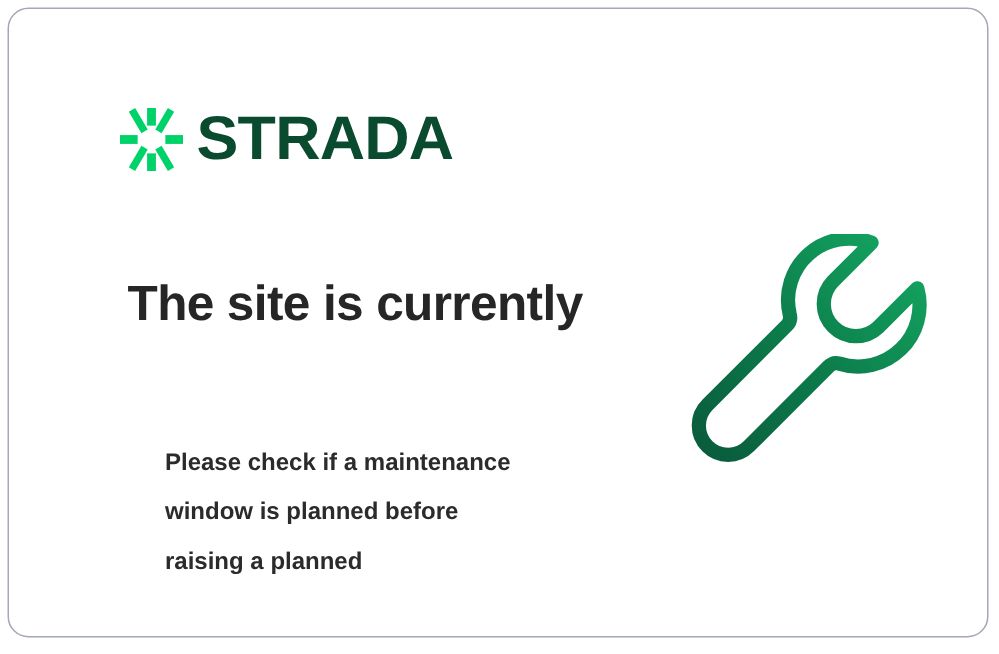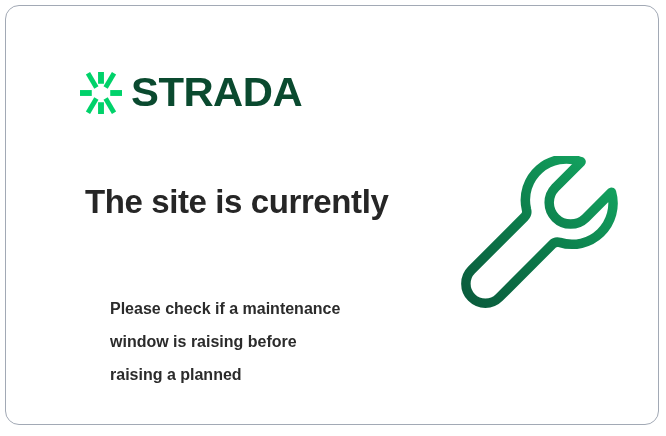--- a/index.html
+++ b/index.html
@@ -142,21 +142,21 @@
       </span>
       <span class="brand-word">STRADA</span>
     </div>
 
     <h1 class="headline">
       <span class="line">The site is currently</span>
     </h1>
 
     <p class="body-copy">
       <span class="line">Please check if a maintenance</span>
-      <span class="line">window is raising before</span>
+      <span class="line">window is planned before</span>
       <span class="line">raising a planned</span>
     </p>
 
     <div class="illustration">
       <svg viewBox="0 0 165 165" aria-hidden="true">
         <defs>
           <linearGradient id="wrenchGrad" x1="0" y1="1" x2="1" y2="0">
             <stop offset="0%" stop-color="#0a5b3c"></stop>
             <stop offset="45%" stop-color="#0c7a4a"></stop>
             <stop offset="100%" stop-color="#14a862"></stop>

